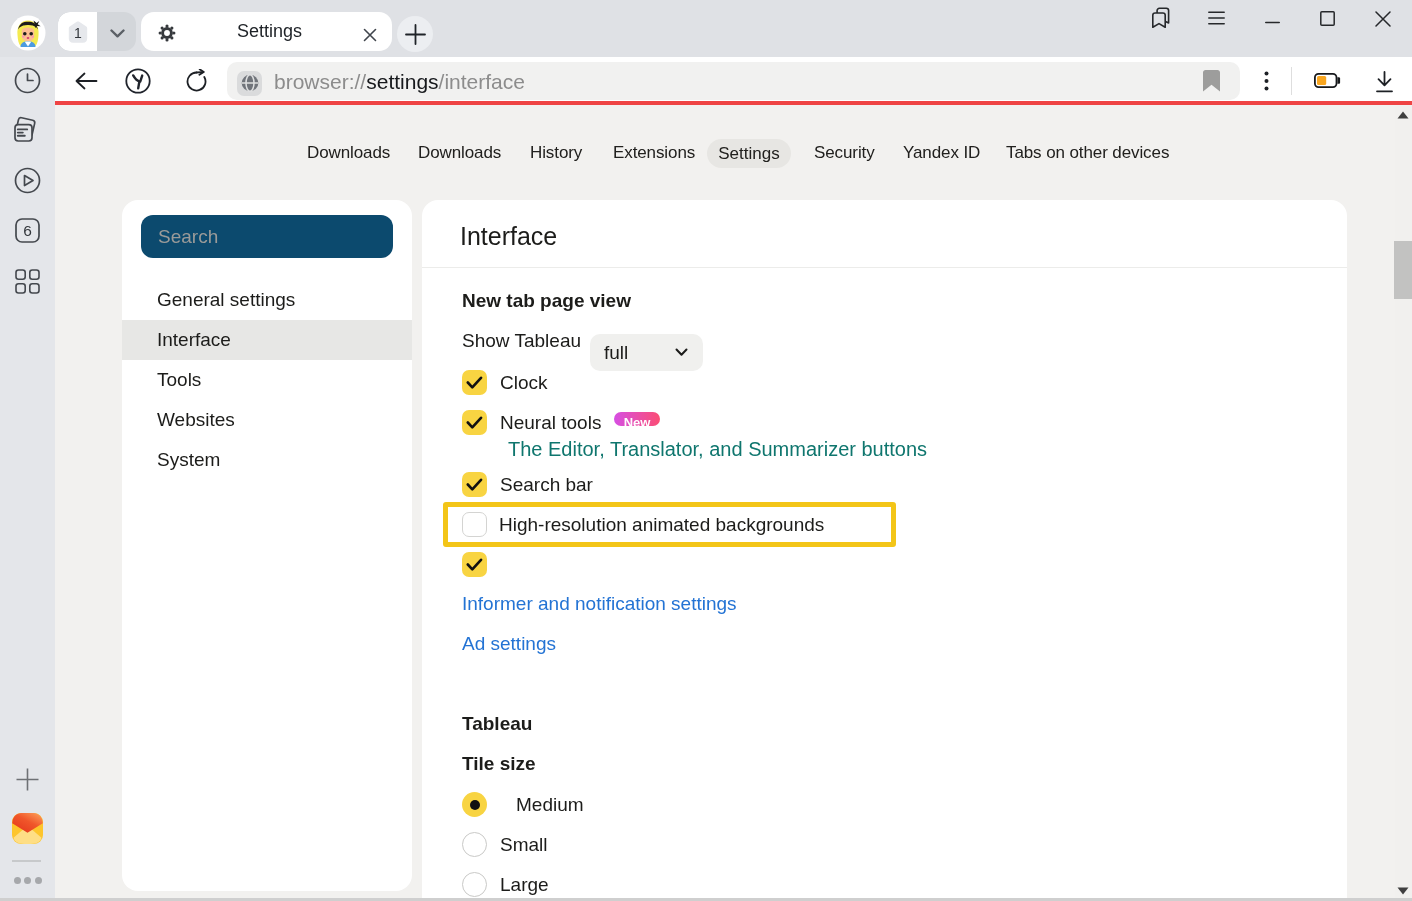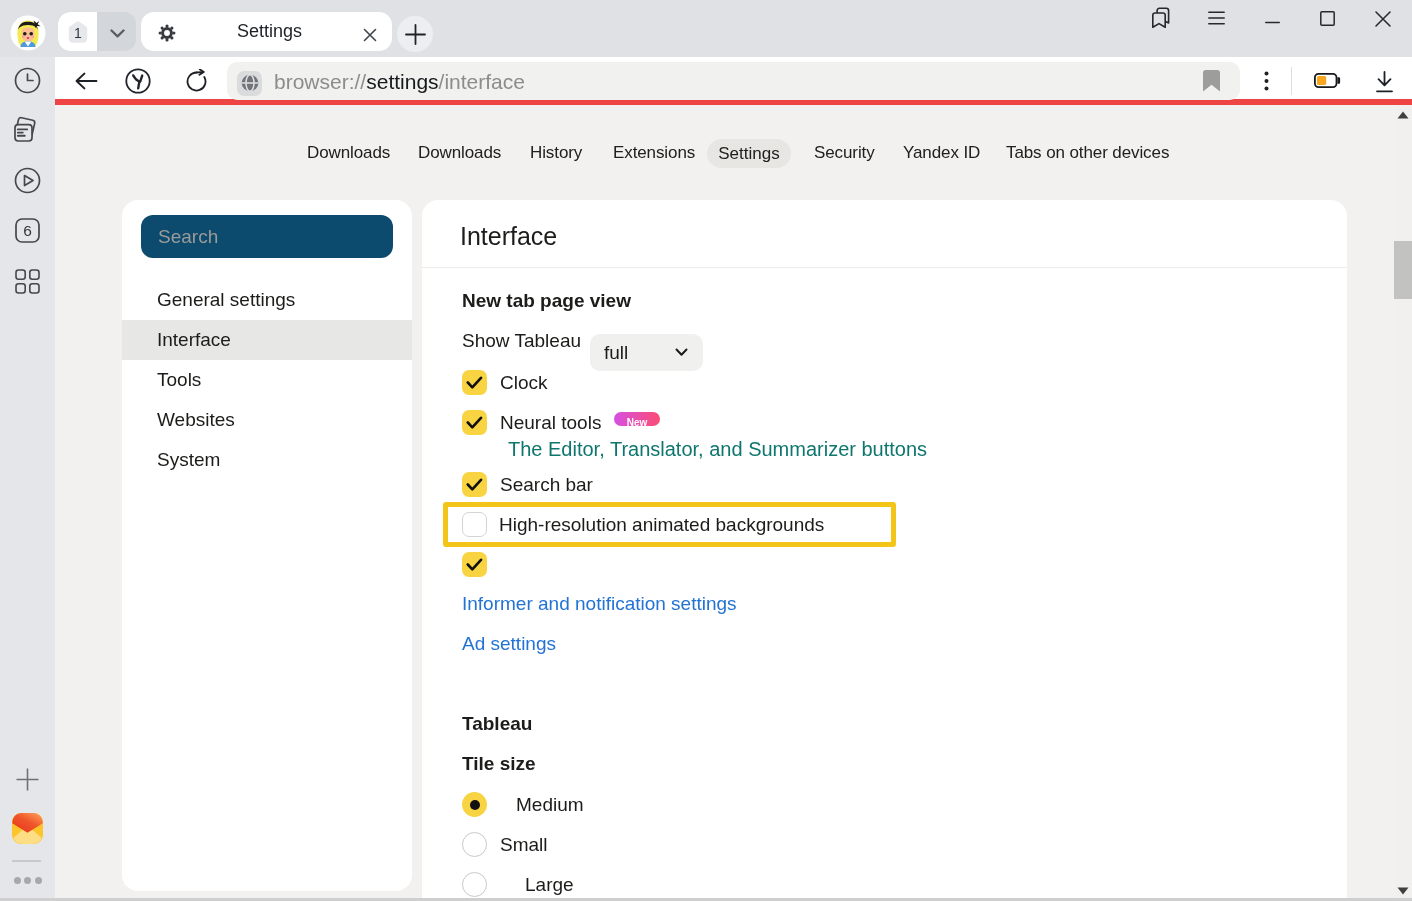--- a/index.html
+++ b/index.html
@@ -9,21 +9,21 @@
 
 
 #tabstrip { left:0; top:0; width:1412px; height:57px; background:#dfe1e5; }
 #tabgroup { left:58px; top:12px; width:78px; height:39px; border-radius:12px; background:#d3d6da; overflow:hidden; }
 #tabgroup .left { position:absolute; left:0; top:0; width:39px; height:39px; background:#fff; border-radius:12px 0 0 12px; }
 #activetab { left:141px; top:12px; width:251px; height:39px; background:#fff; border-radius:13px; }
 #tabtitle { left:3px; top:0; width:251px; height:39px; text-align:center; line-height:39px; font-size:18px; color:#1d2126; }
 #plusbtn { left:397px; top:16px; width:36px; height:36px; border-radius:50%; background:#eceef1; }
 
 
-#toolbar { left:55px; top:57px; width:1357px; height:48px; background:#fff; border-bottom:6px solid #ef4444; }
+#toolbar { left:55px; top:57px; width:1357px; height:48px; background:#fff; border-bottom:4px solid #ef4444; }
 #urlbar { left:172px; top:5px; width:1013px; height:38px; background:#f1f1f0; border-radius:10px; }
 #globebadge { left:10px; top:8.5px; width:25px; height:25px; border-radius:7px; background:#dadbdc; }
 #urltext { left:47px; top:0; height:38px; line-height:39px; font-size:21px; color:#8c8c8c; letter-spacing:0px; }
 #urltext b { color:#17191c; font-weight:normal; }
 
 
 #sidebar { left:0; top:57px; width:55px; height:844px; background:#e4e6ea; }
 
 
 #page { left:55px; top:106px; width:1357px; height:795px; background:#f2f1ef; }
@@ -264,21 +264,21 @@
     <svg class="abs" style="left:44px;top:176px;" width="17" height="14" viewBox="0 0 17 14">
       <path d="M1.8 6.5 L6.3 11.3 L15 1.8" fill="none" stroke="#111" stroke-width="2.6" stroke-linecap="round" stroke-linejoin="round"></path>
     </svg>
     <div class="abs lbl" style="left:78px;top:172px;">Clock</div>
 
     <div class="abs cbx" style="left:40px;top:210px;"></div>
     <svg class="abs" style="left:44px;top:216px;" width="17" height="14" viewBox="0 0 17 14">
       <path d="M1.8 6.5 L6.3 11.3 L15 1.8" fill="none" stroke="#111" stroke-width="2.6" stroke-linecap="round" stroke-linejoin="round"></path>
     </svg>
     <div class="abs lbl" style="left:78px;top:212px;">Neural tools</div>
-    <div class="abs" style="left:192px;top:211.5px;width:46px;height:14px;border-radius:11px;background:linear-gradient(90deg,#d64fe3,#fb4d74);color:#fff;font-size:10px;font-weight:bold;text-align:center;line-height:22px;">New</div>
+    <div class="abs" style="left:192px;top:211.5px;width:46px;height:14px;border-radius:11px;background:linear-gradient(90deg,#d64fe3,#fb4d74);color:#fff;font-size:13px;font-weight:bold;text-align:center;line-height:22px;">New</div>
     <div class="abs" style="left:86px;top:238px;font-size:20px;color:#0f766e;">The Editor, Translator, and Summarizer buttons</div>
 
     <div class="abs cbx" style="left:40px;top:272px;"></div>
     <svg class="abs" style="left:44px;top:278px;" width="17" height="14" viewBox="0 0 17 14">
       <path d="M1.8 6.5 L6.3 11.3 L15 1.8" fill="none" stroke="#111" stroke-width="2.6" stroke-linecap="round" stroke-linejoin="round"></path>
     </svg>
     <div class="abs lbl" style="left:78px;top:274px;">Search bar</div>
 
     <div class="abs" style="left:21px;top:302px;width:453px;height:45px;border:5px solid #f3c518;border-radius:3px;background:#fff;"></div>
     <div class="abs cbe" style="left:40px;top:312px;"></div>
@@ -296,21 +296,21 @@
     <div class="abs h2" style="left:40px;top:553px;">Tile size</div>
 
     <div class="abs" style="left:40px;top:592px;width:25px;height:25px;border-radius:50%;background:#f8d442;"></div>
     <div class="abs" style="left:47.5px;top:599.5px;width:10px;height:10px;border-radius:50%;background:#111;"></div>
     <div class="abs lbl" style="left:94px;top:594px;">Medium</div>
 
     <div class="abs" style="left:40px;top:632px;width:25px;height:25px;border-radius:50%;background:#fff;border:1px solid #c9c9c7;"></div>
     <div class="abs lbl" style="left:78px;top:634px;">Small</div>
 
     <div class="abs" style="left:40px;top:672px;width:25px;height:25px;border-radius:50%;background:#fff;border:1px solid #c9c9c7;"></div>
-    <div class="abs lbl" style="left:78px;top:674px;margin-left:25px;">Large</div>
+    <div class="abs lbl" style="left:78px;top:674px;">Large</div>
   </div>
 </div>
 
 <div class="abs" id="sbtrack"></div>
 <div class="abs" id="sbthumb"></div>
 <svg class="abs" style="left:1397px;top:111px;" width="12" height="8" viewBox="0 0 12 8">
   <path d="M6 0.5 L11.5 7.5 H0.5 Z" fill="#3f3f3f"></path>
 </svg>
 <svg class="abs" style="left:1397px;top:887px;" width="12" height="8" viewBox="0 0 12 8">
   <path d="M6 7.5 L11.5 0.5 H0.5 Z" fill="#3f3f3f"></path>

